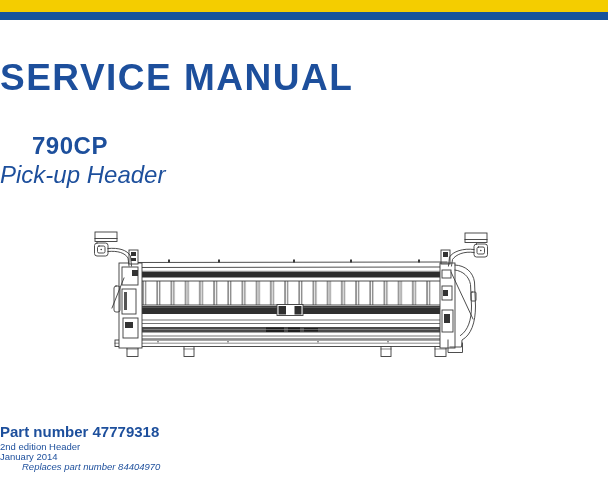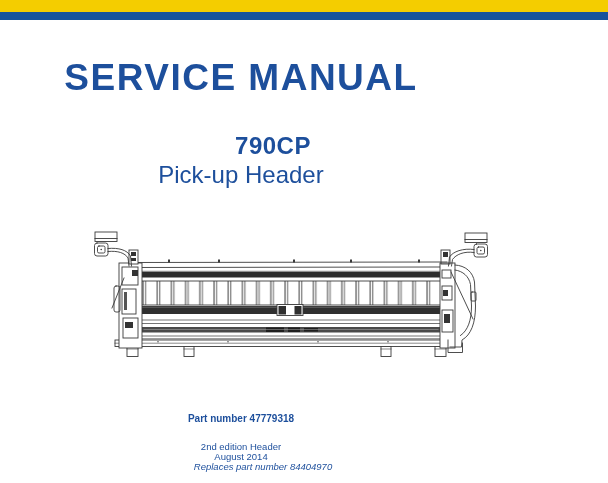--- a/index.html
+++ b/index.html
@@ -7,29 +7,29 @@
     width:608px; height:483px;
     background:#ffffff;
     font-family:"Liberation Sans", sans-serif;
     position:relative;
     overflow:hidden;
   }
   .bar { position:absolute; left:0; width:608px; }
   .bar-yellow { top:0; height:12px; background:#F4CD00; }
   .bar-blue   { top:12px; height:8px; background:#17539B; }
 
-  .centered { position:absolute; left:0; width:482px; text-align:center; color:#1D4F9C; }
+  .centered { position:absolute; left:0; width:482px; color:#1D4F9C; }
 
   .title   { top:57px;  font-size:37px; font-weight:bold; letter-spacing:1.5px; }
   .model   { top:132px; font-size:24px; font-weight:bold; letter-spacing:0.5px;margin-left:32px; }
-  .product { top:161px; font-size:24px; font-weight:400; }
+  .product { top:161px; font-size:24px; font-weight:400;font-style:italic; }
 
   .drawing { position:absolute; left:88px; top:226px; }
 
-  .footer-part     { top:413px; font-size:10px; font-weight:bold; }
+  .footer-part     { top:423px; font-size:15px; font-weight:bold; }
   .footer-edition  { top:441px; font-size:9.5px; }
   .footer-date     { top:451px; font-size:9.5px; }
   .footer-replaces { top:461px; font-size:9.5px; font-style:italic;margin-left:22px; }
 </style>
 </head>
 <body>
 
 <div class="bar bar-yellow"></div>
 <div class="bar bar-blue"></div>
 
@@ -145,14 +145,14 @@
     <rect x="386" y="18" width="13.5" height="13" rx="2.5"></rect>
     <rect x="389" y="21" width="7.5" height="7" rx="1.5"></rect>
     <circle cx="392.8" cy="24.5" r="0.8" fill="#3a3a3a" stroke="none"></circle>
     <path d="M386,23.5 C375,22 365,25.5 361.5,31 L360.5,40"></path>
     <path d="M386,26.5 C376,25 368,28.5 364.5,33.5 L363.5,40"></path>
   </g>
 </svg>
 
 <div class="centered footer-part">Part number 47779318</div>
 <div class="centered footer-edition">2nd edition Header</div>
-<div class="centered footer-date">August 2014</div>
+<div class="centered footer-date">January 2014</div>
 <div class="centered footer-replaces">Replaces part number 84404970</div>
 
 </body></html>

